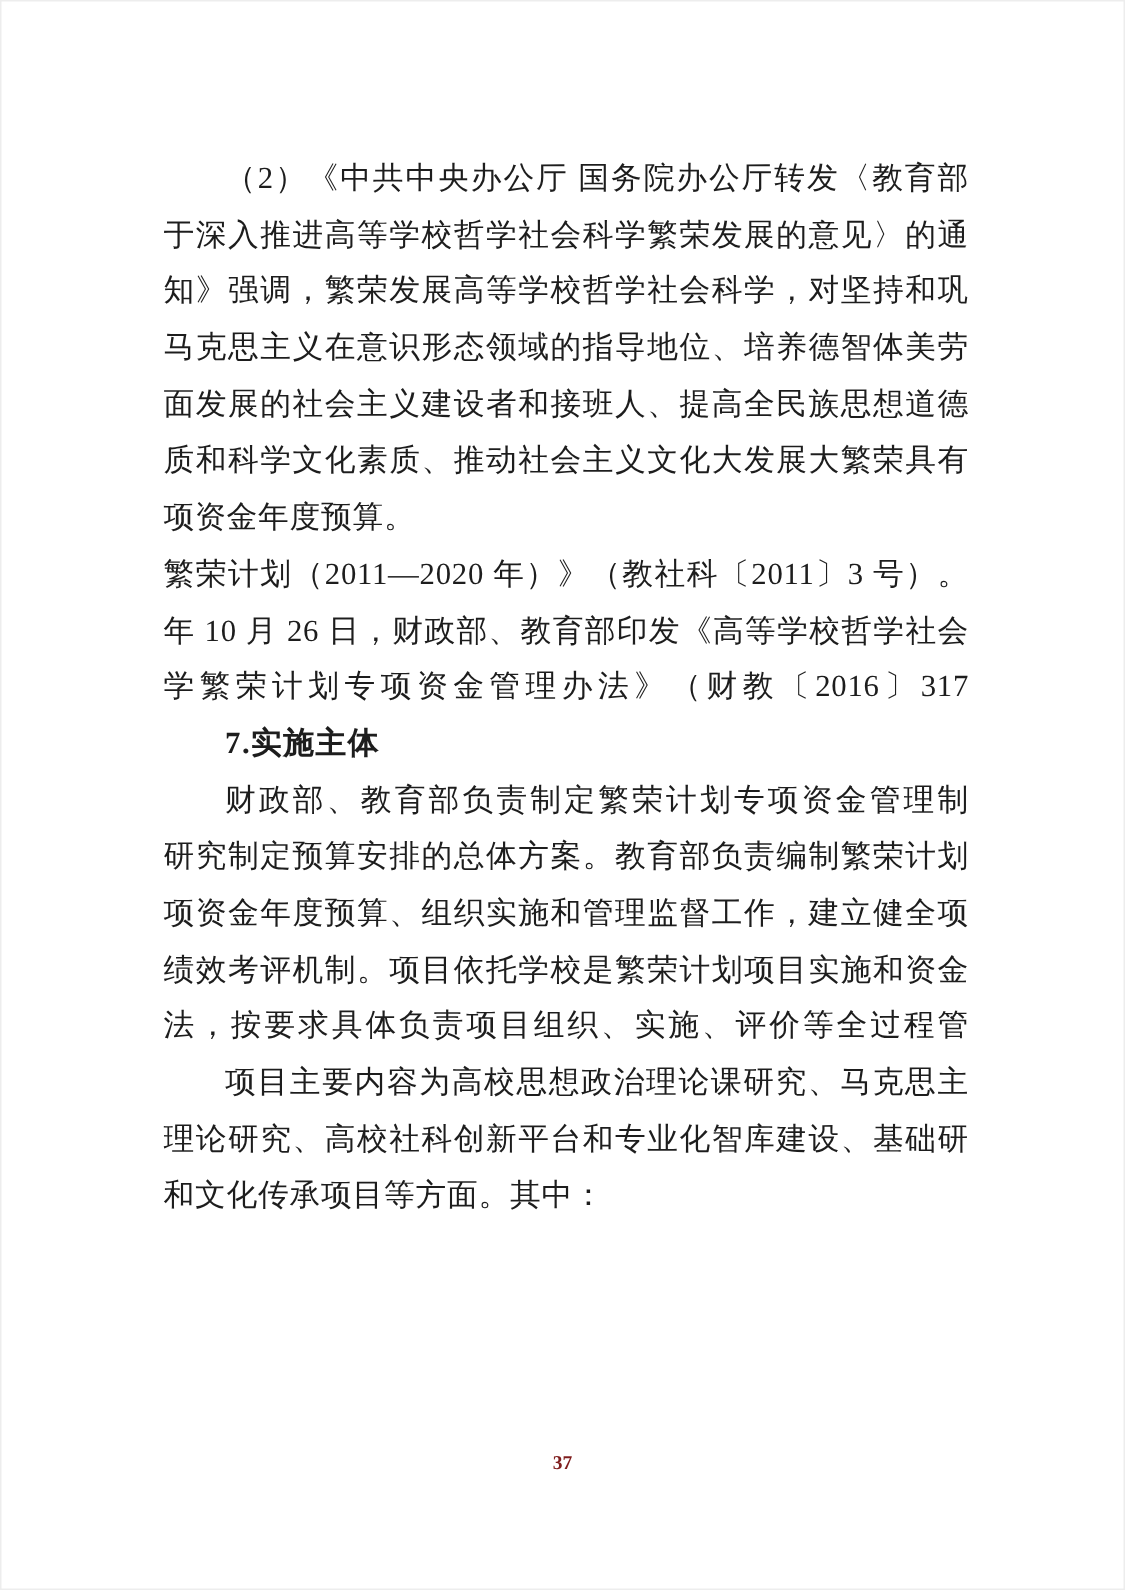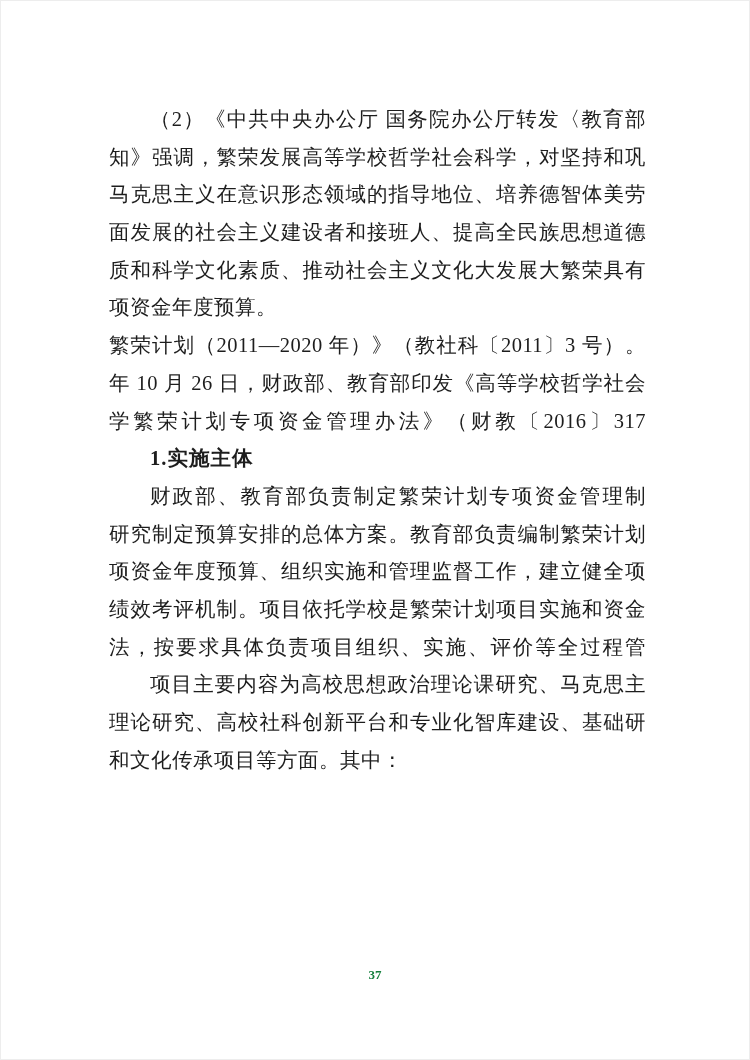--- a/index.html
+++ b/index.html
@@ -44,39 +44,40 @@
     letter-spacing: 1px;
   }
   .page-num {
     position: absolute;
     top: 966px;
     left: 0;
     width: 100%;
     text-align: center;
     font-size: 13px;
     font-weight: 700;
-    color: #15803d;
+    color: #7f1d1d;
     font-family: "Liberation Serif", "DejaVu Serif", serif;
   }
 </style>
 </head>
 <body>
 
 <div class="page">
   <div class="content">
     <div class="line indent">（2）《中共中央办公厅 国务院办公厅转发〈教育部关</div>
+    <div class="line">于深入推进高等学校哲学社会科学繁荣发展的意见〉的通</div>
     <div class="line">知》强调，繁荣发展高等学校哲学社会科学，对坚持和巩固</div>
     <div class="line">马克思主义在意识形态领域的指导地位、培养德智体美劳全</div>
     <div class="line">面发展的社会主义建设者和接班人、提高全民族思想道德素</div>
     <div class="line">质和科学文化素质、推动社会主义文化大发展大繁荣具有十</div>
     <div class="line end">项资金年度预算。</div>
     <div class="line">繁荣计划（2011—2020 年）》（教社科〔2011〕3 号）。2016</div>
     <div class="line">年 10 月 26 日，财政部、教育部印发《高等学校哲学社会科</div>
     <div class="line end">学繁荣计划专项资金管理办法》（财教〔2016〕317 号）。</div>
-    <div class="line heading">1.实施主体</div>
+    <div class="line heading">7.实施主体</div>
     <div class="line indent">财政部、教育部负责制定繁荣计划专项资金管理制度，</div>
     <div class="line">研究制定预算安排的总体方案。教育部负责编制繁荣计划专</div>
     <div class="line">项资金年度预算、组织实施和管理监督工作，建立健全项目</div>
     <div class="line">绩效考评机制。项目依托学校是繁荣计划项目实施和资金管</div>
     <div class="line end">法，按要求具体负责项目组织、实施、评价等全过程管理。</div>
     <div class="line indent">项目主要内容为高校思想政治理论课研究、马克思主义</div>
     <div class="line">理论研究、高校社科创新平台和专业化智库建设、基础研究</div>
     <div class="line end">和文化传承项目等方面。其中：</div>
   </div>
   <div class="page-num">37</div>

